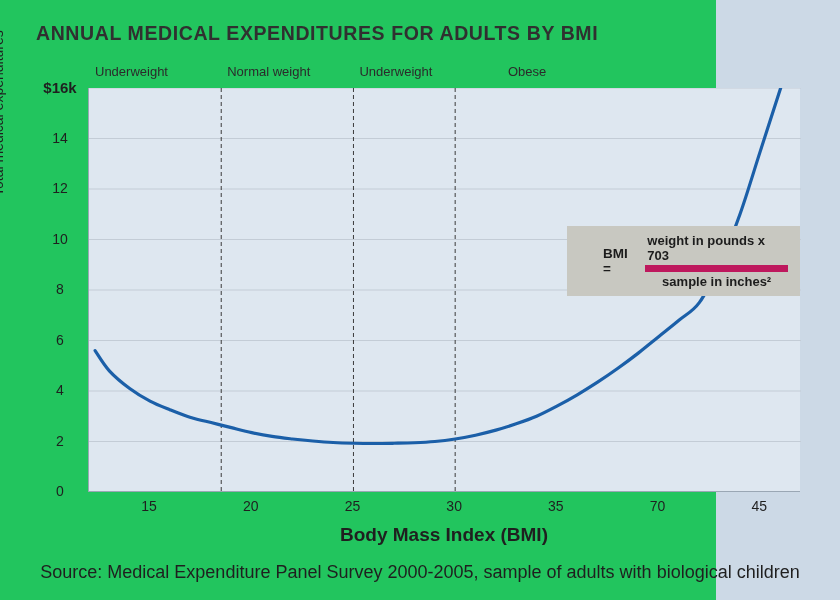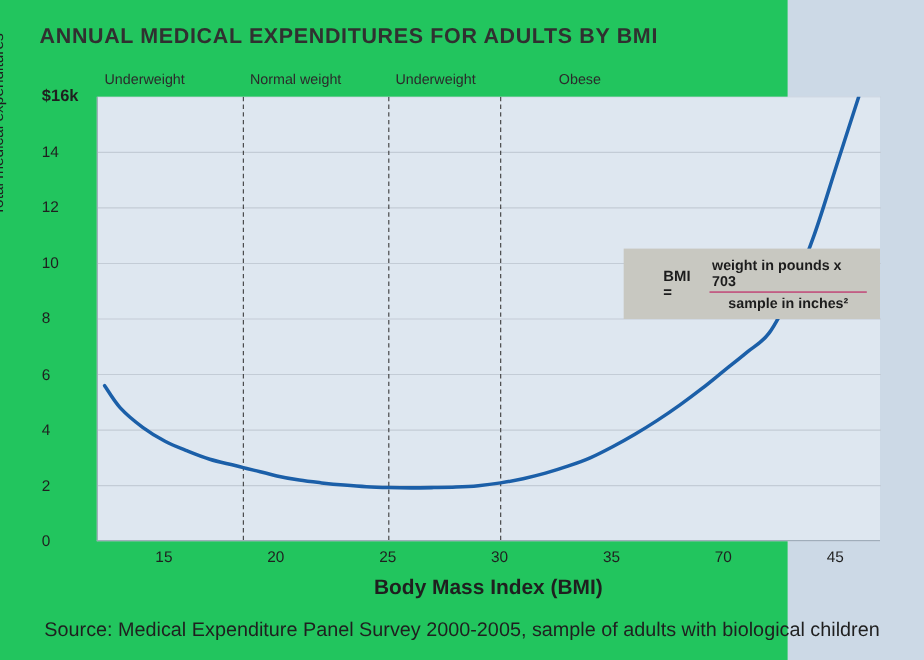--- a/index.html
+++ b/index.html
@@ -54,21 +54,21 @@
     transform: rotate(-90deg);
     transform-origin: left top;
     font-size: 14px;
     color: #1f1f1f;
     white-space: nowrap;
   }
   .y-tick {
     position: absolute;
     right: 0;
     width: 44px;
-    text-align: left;
+    text-align: center;
     font-size: 14px;
     color: #1f1f1f;
   }
   #y-ticks {
     position: absolute;
     left: 32px;
     top: 88px;
     width: 50px;
     height: 404px;
   }
@@ -116,21 +116,21 @@
   #formula-fraction {
     display: flex;
     flex-direction: column;
     align-items: center;
   }
   #formula-numerator {
     font-size: 13px;
     font-weight: bold;
     color: #1c1c1c;
     padding: 0 2px 2px 2px;
-    border-bottom: 1px solid #be185d;
+    border-bottom: 7px solid #be185d;
   }
   #formula-denominator {
     font-size: 13px;
     font-weight: bold;
     color: #1c1c1c;
     padding-top: 2px;
   }
   #source {
     position: absolute;
     left: 0;

